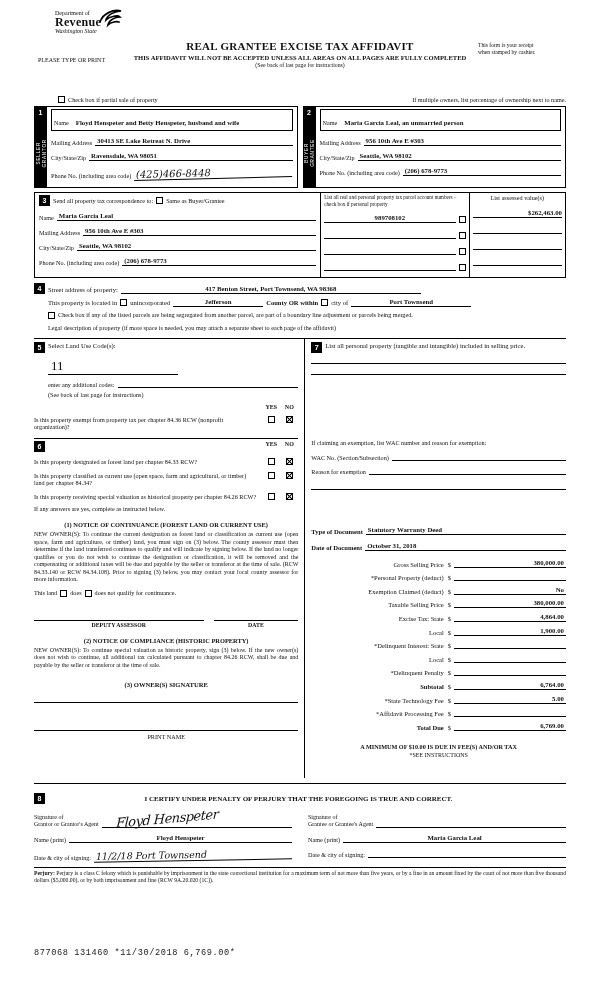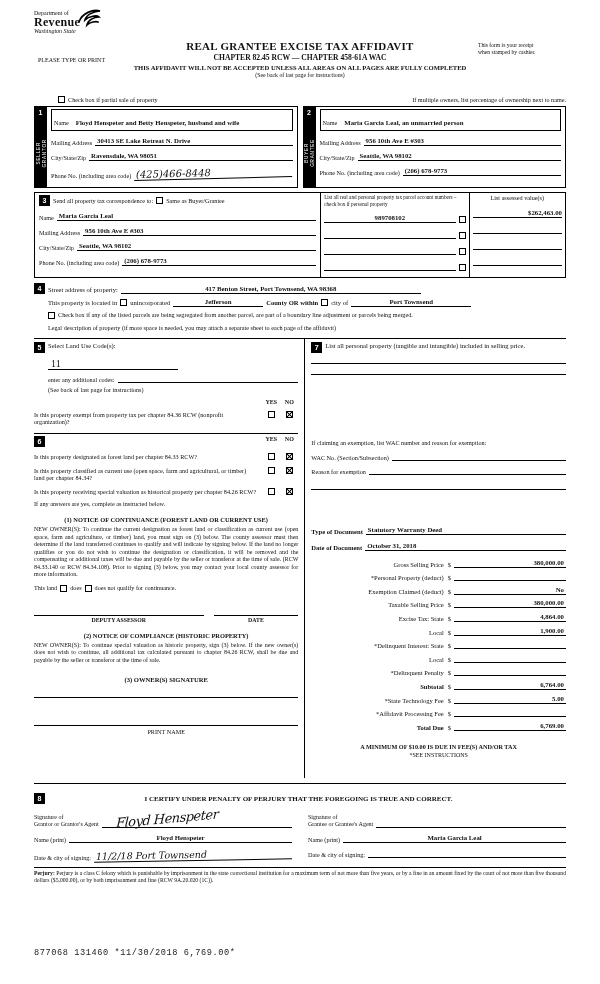--- a/index.html
+++ b/index.html
@@ -11,21 +11,21 @@
   
   .t5  { font-size:5.2px; line-height:6.2px; }
   .t6  { font-size:6.2px; line-height:7.4px; }
   .t65 { font-size:6.6px; line-height:8px; }
   .bold { font-weight:bold; }
   .center { text-align:center; }
 
   
   .header { position:relative; height:86px; }
   .logo { position:absolute; left:0; top:2px; display:flex; align-items:flex-start; }
-  .logo-text { line-height:1; }
+  .logo-text { line-height:1;margin-left:21px; }
   .logo-l1 { font-size:6px; }
   .logo-l2 { font-size:12px; font-weight:bold; letter-spacing:0.3px; }
   .logo-l3 { font-size:6px; font-style:italic; }
   .logo svg { margin-left:-4px; margin-top:-2px; }
   .form-title { text-align:center; padding-top:32px; font-size:11px; font-weight:bold; letter-spacing:0.3px; }
   .receipt-note { position:absolute; right:0; top:34px; font-size:5.6px; line-height:6.8px; text-align:left; width:88px; }
   .ptp { position:absolute; left:4px; top:49px; font-size:6px; }
   .chapter { text-align:center; font-size:7.6px; font-weight:bold; margin-top:1px; }
   .warning { text-align:center; font-size:6.6px; font-weight:bold; margin-top:2px; }
   .seeback { text-align:center; font-size:5.8px; margin-top:1px; }
@@ -76,21 +76,21 @@
   .s4row { display:flex; align-items:flex-end; gap:3px; margin-top:4px; }
   .s4row .badge { align-self:flex-start; }
   .legal-text { font-weight:bold; font-size:8px; line-height:10.5px; margin-top:3px; }
   .situate { font-weight:bold; font-size:8px; margin-top:12px; }
 
   
   .cols { display:flex; border-top:1px solid #000; margin-top:7px; min-height:440px; }
   .colL { width:51%; border-right:1px solid #000; padding:3px 6px 3px 0; }
   .colR { width:49%; padding:3px 0 3px 6px; }
   .sec-head { display:flex; align-items:flex-start; gap:3px; }
-  .luc-val { border-bottom:1px solid #000; width:130px; font-weight:normal; font-size:10px; padding:0 3px; margin:5px 0 0 14px; min-height:9px; }
+  .luc-val { border-bottom:1px solid #000; width:130px; font-weight:normal; font-size:13px; padding:0 3px; margin:5px 0 0 14px; min-height:9px; }
   .yn-head { display:flex; justify-content:flex-end; font-size:6px; font-weight:bold; margin-top:5px; }
   .ynb { width:18px; text-align:center; flex:none; display:flex; justify-content:center; }
   .qrow { display:flex; align-items:flex-start; margin-top:6px; }
   .qtext { flex:1; font-size:6.2px; line-height:7.4px; padding-right:4px; }
   .notice-title { text-align:center; font-weight:bold; font-size:6.4px; margin-top:9px; }
   .notice-body { font-size:6px; line-height:7.4px; text-align:justify; margin-top:3px; }
   .thisland { display:flex; align-items:center; gap:3px; margin-top:6px; }
   .da-row { display:flex; gap:10px; margin-top:14px; }
   .da-col { flex:2; } .da-col2 { flex:1; }
   .sigline { border-bottom:1px solid #000; height:10px; }
@@ -140,21 +140,20 @@
       <svg width="26" height="22" viewBox="0 0 26 22">
         <path d="M3 14 C6 5 17 1 24 3 C18 3 10 7 9 12 C13 8 21 7 23 9 C18 9 12 12 11 17 C14 14 20 13 22 14" stroke="#000" stroke-width="1.7" fill="none" stroke-linecap="round"></path>
       </svg>
     </div>
     <div class="form-title">REAL GRANTEE EXCISE TAX AFFIDAVIT</div>
     <div class="receipt-note">
       <div>This form is your receipt</div>
       <div>when stamped by cashier.</div>
     </div>
     <div class="ptp">PLEASE TYPE OR PRINT</div>
-    <div class="chapter">CHAPTER 82.45 RCW — CHAPTER 458-61A WAC</div>
     <div class="warning">THIS AFFIDAVIT WILL NOT BE ACCEPTED UNLESS ALL AREAS ON ALL PAGES ARE FULLY COMPLETED</div>
     <div class="seeback">(See back of last page for instructions)</div>
   </div>
 
   <div class="partial-row t6">
     <div class="partial-left">
       <span class="cb"></span>
       <span>Check box if partial sale of property</span>
     </div>
     <div class="partial-right">If multiple owners, list percentage of ownership next to name.</div>

